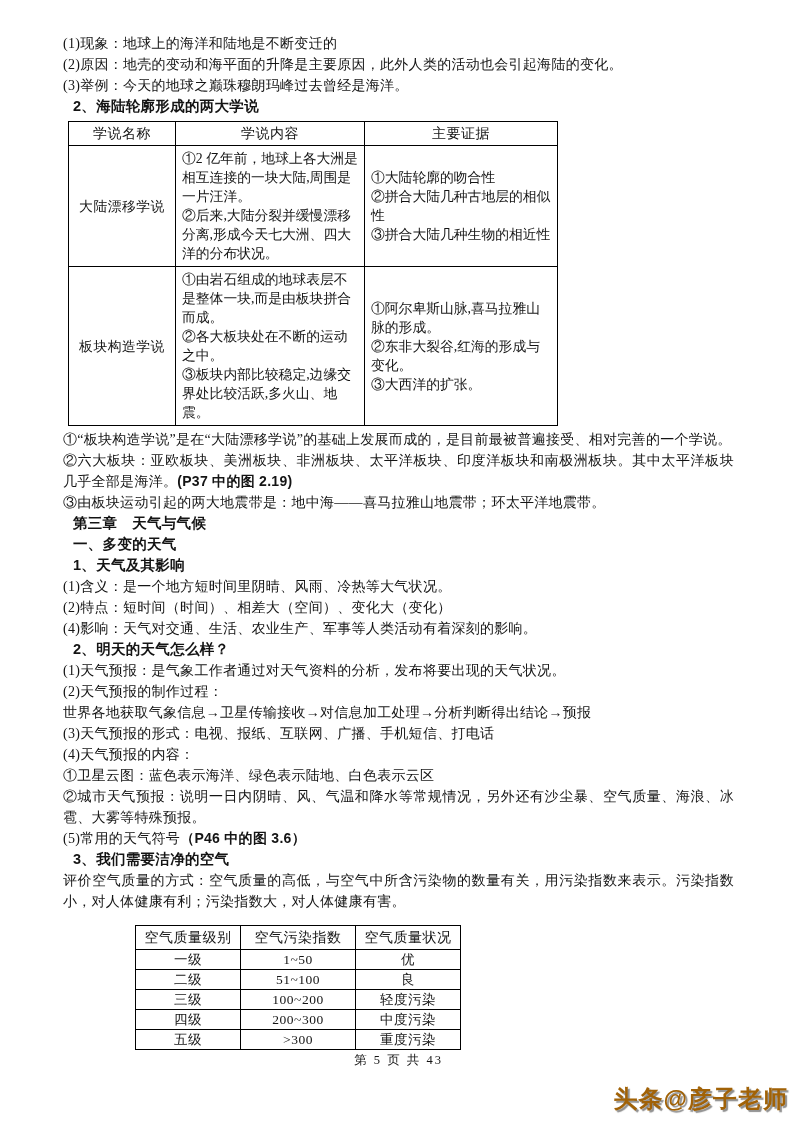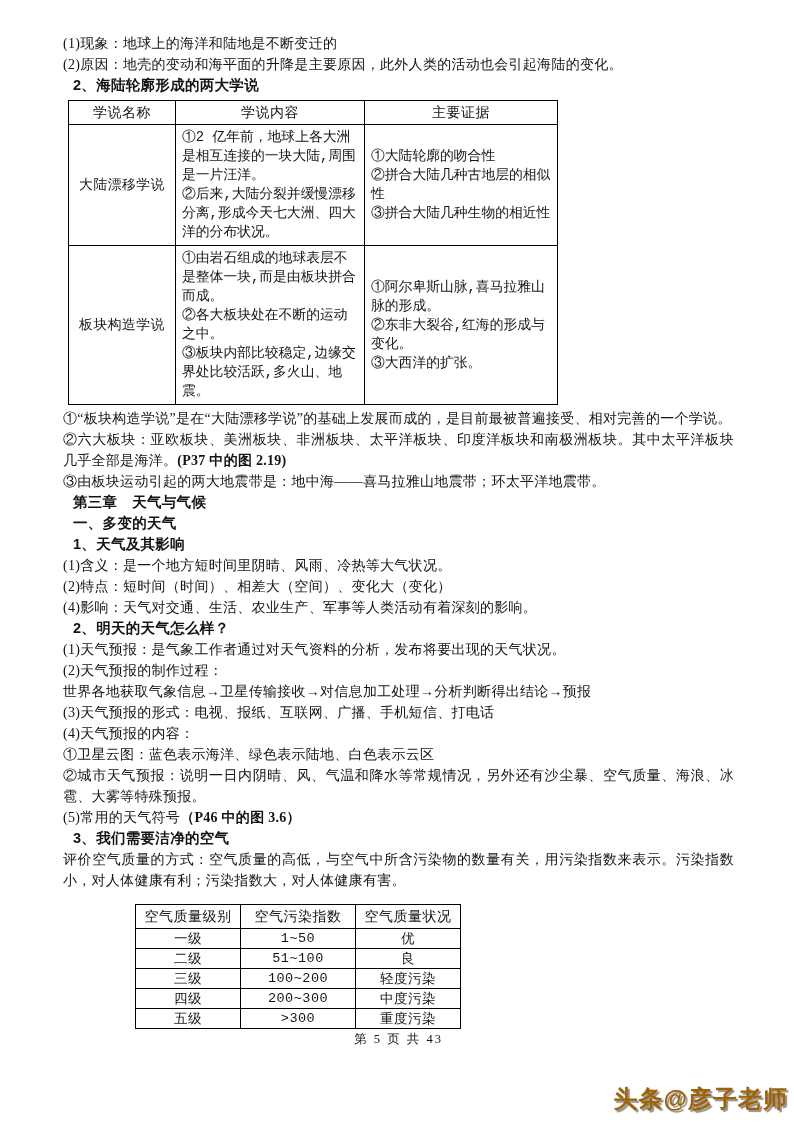--- a/index.html
+++ b/index.html
@@ -17,24 +17,24 @@
     margin:0;font-size:14px;line-height:21px;
     letter-spacing:0.28px;text-align:justify;
   }
   .hd{
     margin:0 0 0 10px;font-size:14.5px;line-height:21px;
     font-family:"Liberation Sans","DejaVu Sans",sans-serif;
     font-weight:bold;letter-spacing:0.3px;
   }
   .bref{
     font-weight:bold;
-    font-family:Liberation Serif, serif;
+    font-family:Liberation Sans, sans-serif;
   }
   table{border-collapse:collapse;table-layout:fixed;}
-  td,th{border:1px solid #000;font-family:Liberation Mono, monospace;}
+  td,th{border:1px solid #000;}
   
   .t1{width:480px;margin:4px 0 3px 5px;}
   .t1 th{
     height:21px;font-weight:normal;font-size:14px;text-align:center;
     padding:1px 2px;letter-spacing:0.5px;
   }
   .t1 td{
     font-size:13.8px;line-height:19px;padding:3px 6px;
     vertical-align:middle;white-space:pre-line;text-align:left;
   }
@@ -66,20 +66,21 @@
     letter-spacing:1px;
   }
 </style>
 </head>
 <body>
 
 <div class="page">
 
   <p class="line">(1)现象：地球上的海洋和陆地是不断变迁的</p>
   <p class="line">(2)原因：地壳的变动和海平面的升降是主要原因，此外人类的活动也会引起海陆的变化。</p>
+  <p class="line">(3)举例：今天的地球之巅珠穆朗玛峰过去曾经是海洋。</p>
 
   <p class="hd">2、海陆轮廓形成的两大学说</p>
 
   <table class="t1">
     <tbody>
         <tr>
       <th class="c1">学说名称</th>
       <th class="c2">学说内容</th>
       <th class="c3">主要证据</th>
     </tr>

